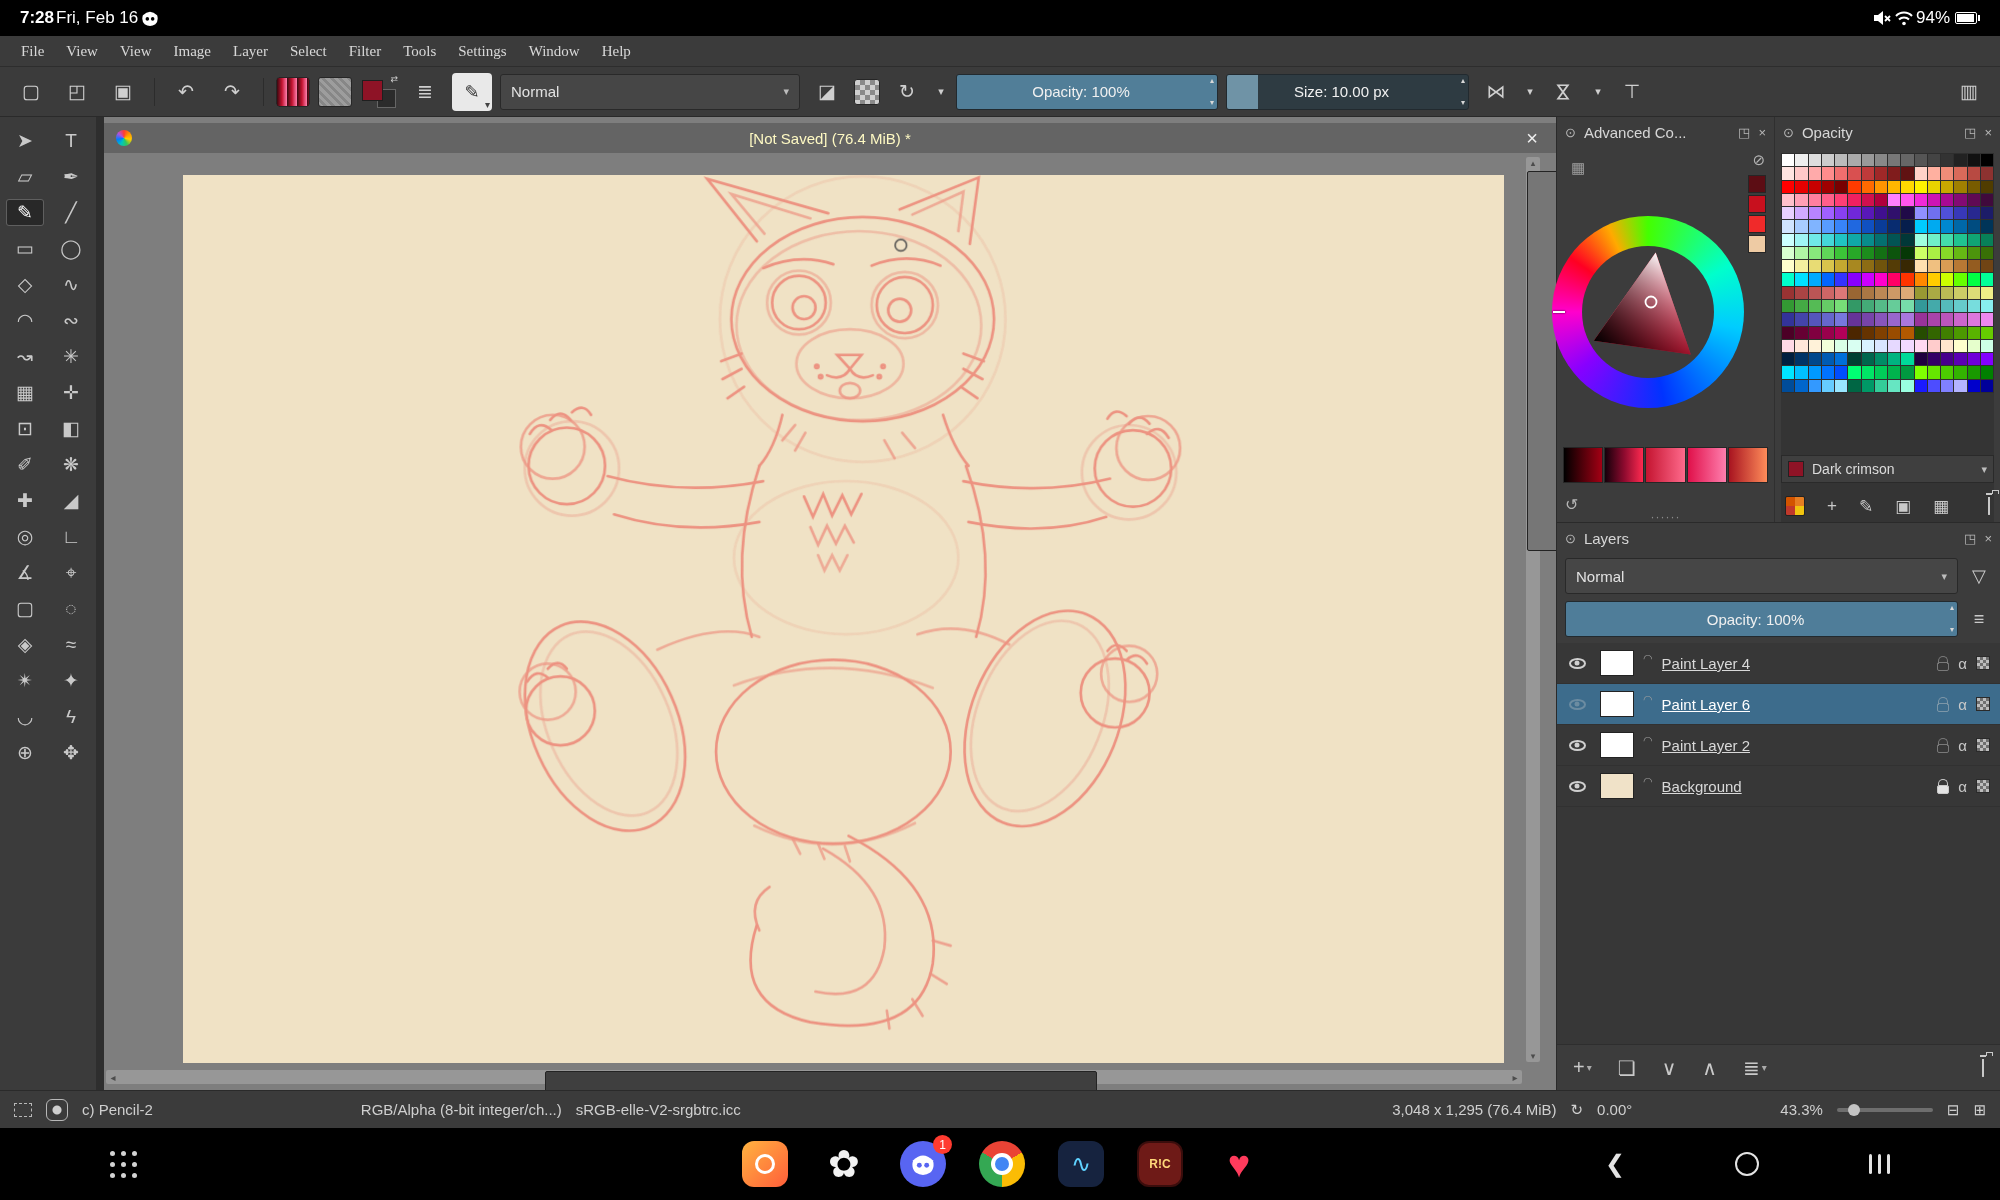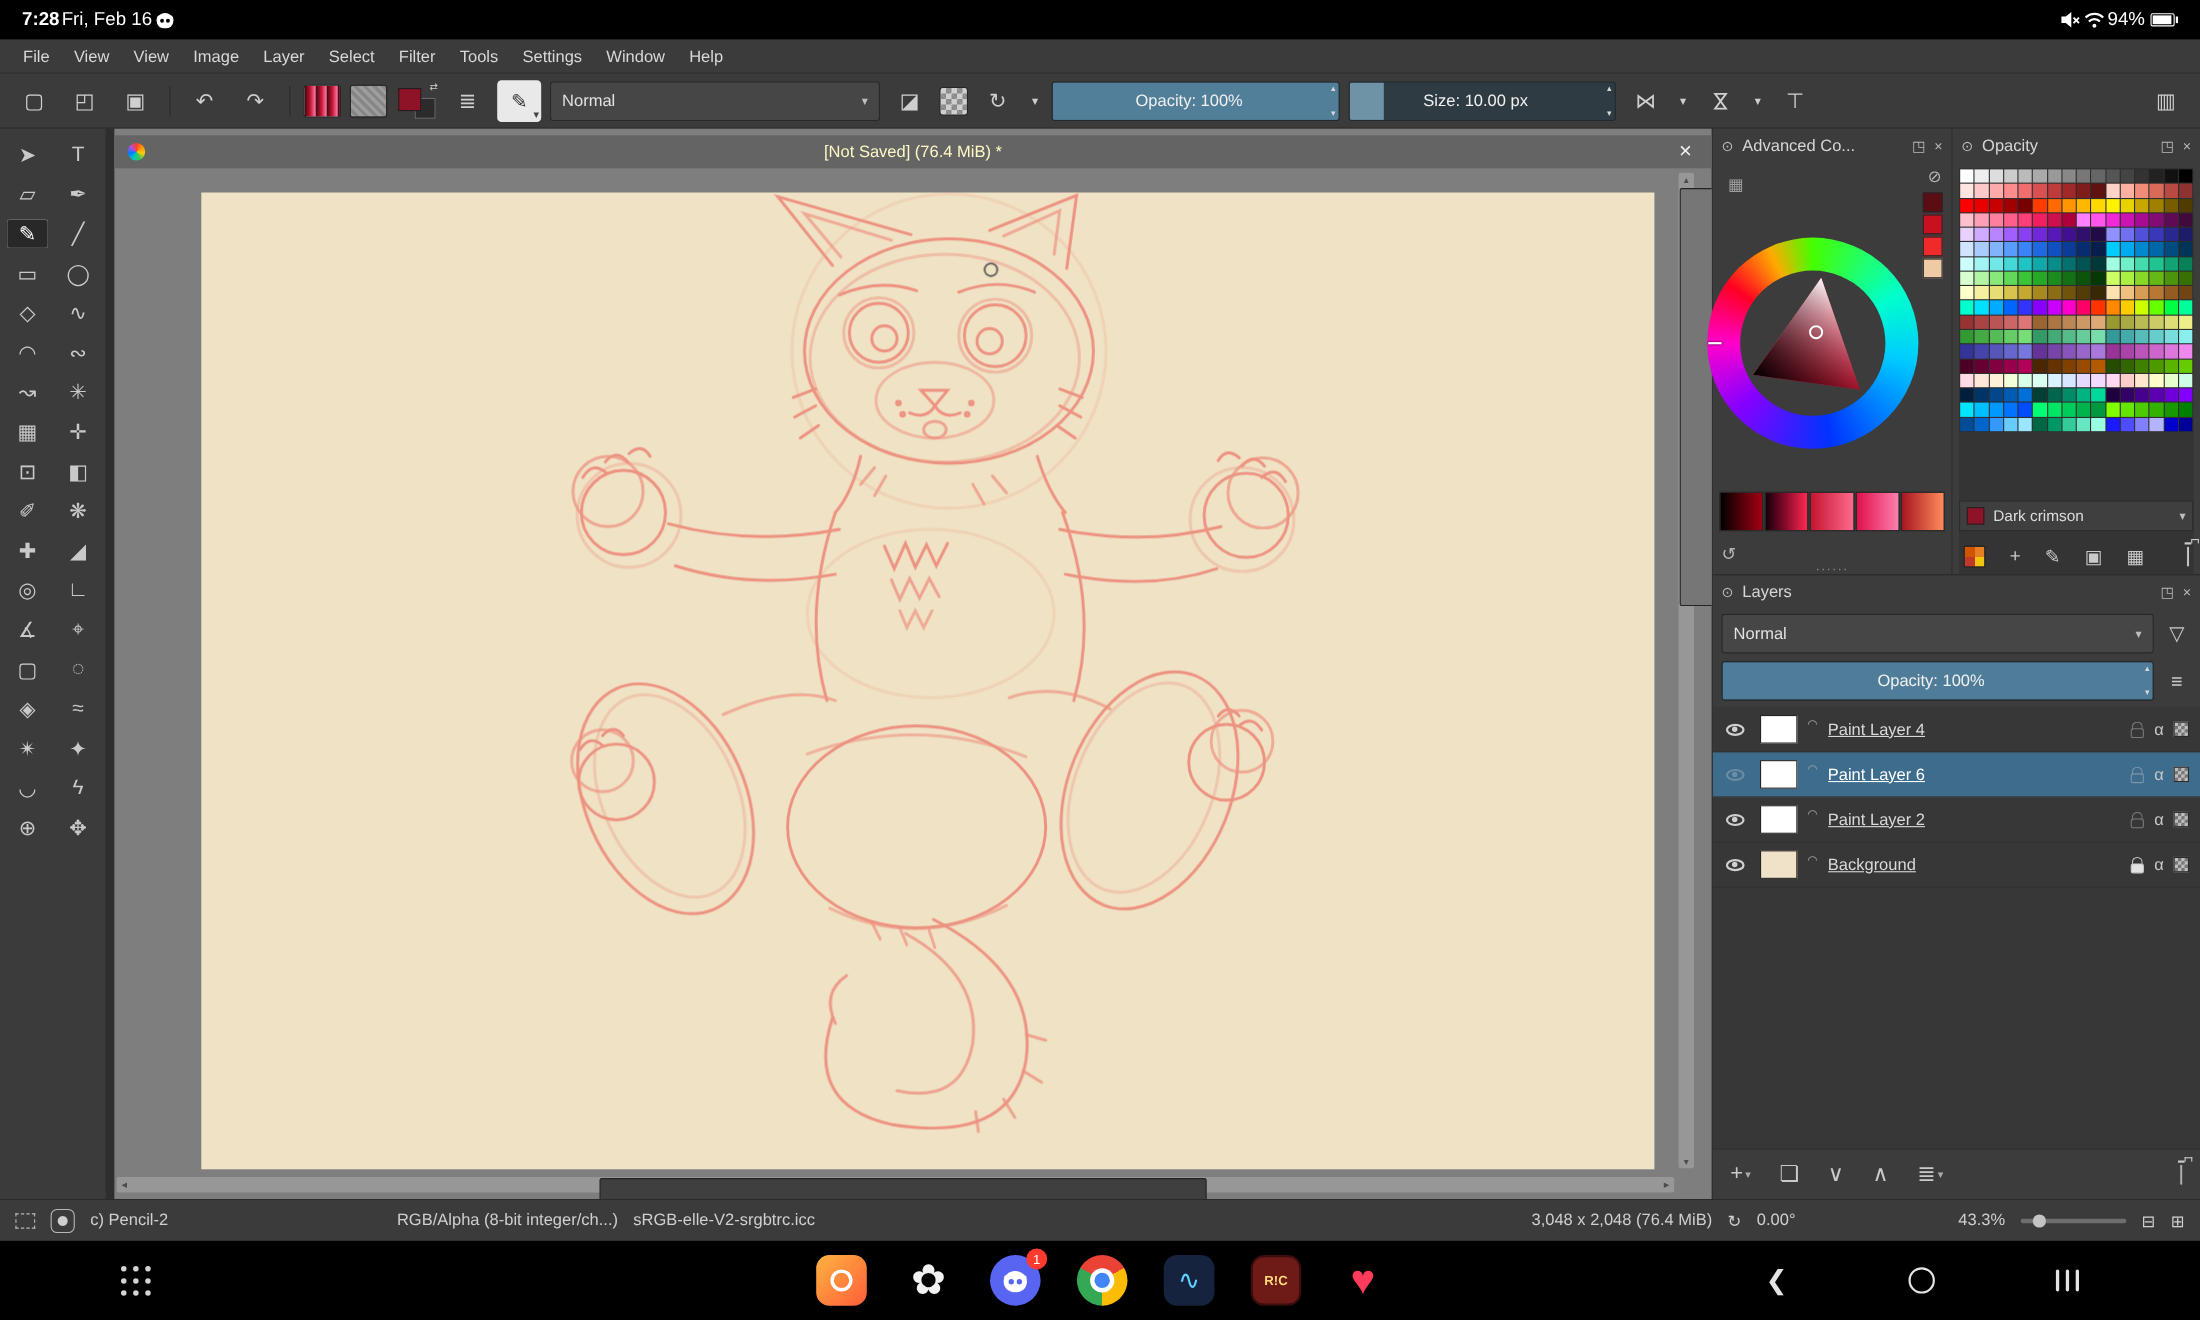--- a/index.html
+++ b/index.html
@@ -214,21 +214,21 @@
       </svg>
       <span class="batt">
         <span>94%</span>
         <span class="batt-body"></span>
         <span class="batt-nub"></span>
       </span>
     </div>
   </header>
 
   <nav id="menu-bar">
-    <div id="menu-items" style="display: flex;">
+    <div id="menu-items" style="display: flex; font-family: Liberation Serif, serif;">
         <span class="menu-item">File</span>
         <span class="menu-item">View</span>
         <span class="menu-item">View</span>
         <span class="menu-item">Image</span>
         <span class="menu-item">Layer</span>
         <span class="menu-item">Select</span>
         <span class="menu-item">Filter</span>
         <span class="menu-item">Tools</span>
         <span class="menu-item">Settings</span>
         <span class="menu-item">Window</span>
@@ -900,21 +900,21 @@
   </div>
 
   <footer id="krita-statusbar">
     <span id="sel-mode-icon"></span>
     <span id="brush-preview"></span>
     <span>c) Pencil-2</span>
     <span style="width:180px"></span>
     <span>RGB/Alpha (8-bit integer/ch...)</span>
     <span>sRGB-elle-V2-srgbtrc.icc</span>
     <span class="sb-gap"></span>
-    <span>3,048 x 2,048 (76.4 MiB)</span>
+    <span>3,048 x 1,295 (76.4 MiB)</span>
     <span>↻</span>
     <span>0.00°</span>
     <span style="width:120px"></span>
     <span>43.3%</span>
     <span id="zoom-slider">
         <span class="handle"></span>
       </span>
     <span>⊟</span>
     <span>⊞</span>
   </footer>

